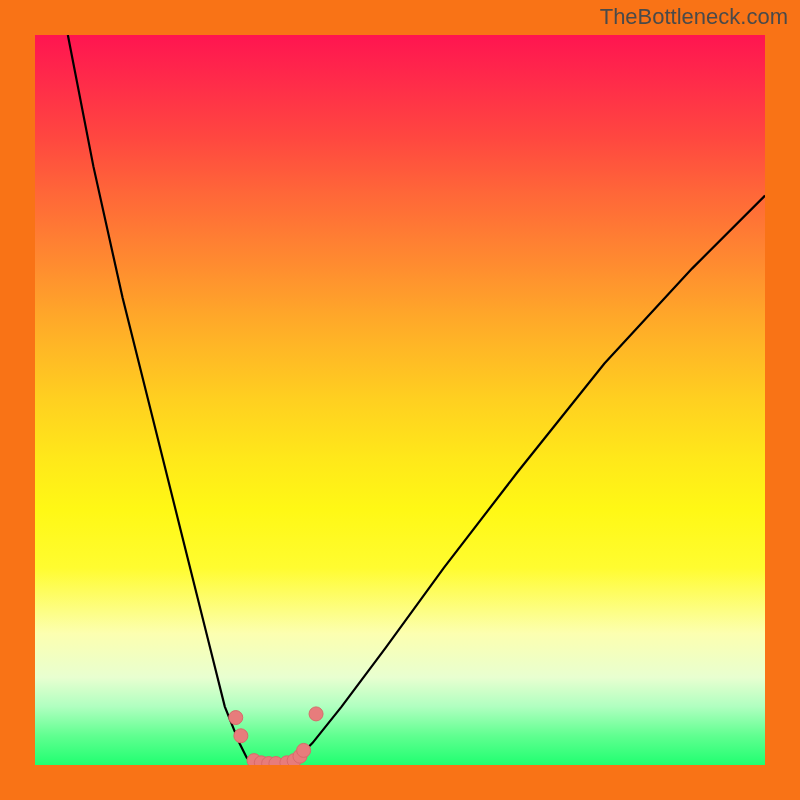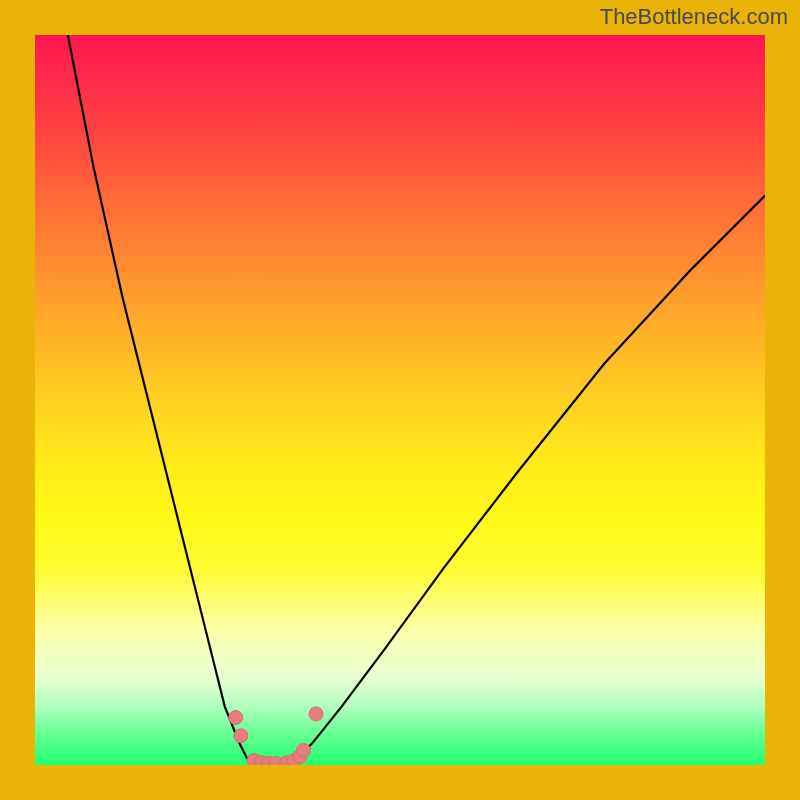--- a/index.html
+++ b/index.html
@@ -1,17 +1,17 @@
 <!DOCTYPE html>
 <html><head>
 <meta charset="utf-8">
 <style>
   * { margin: 0; padding: 0; box-sizing: border-box; }
   html, body { width: 800px; height: 800px; background: #000; overflow: hidden; }
-  .container { position: relative; width: 800px; height: 800px; background: #eab308; }
+  .container { position: relative; width: 800px; height: 800px; background: #f97316; }
   .watermark {
     position: absolute;
     top: 4px;
     right: 12px;
     font-family: Arial, sans-serif;
     font-size: 22px;
     font-weight: 500;
     color: #4a4a4a;
     z-index: 10;
   }

